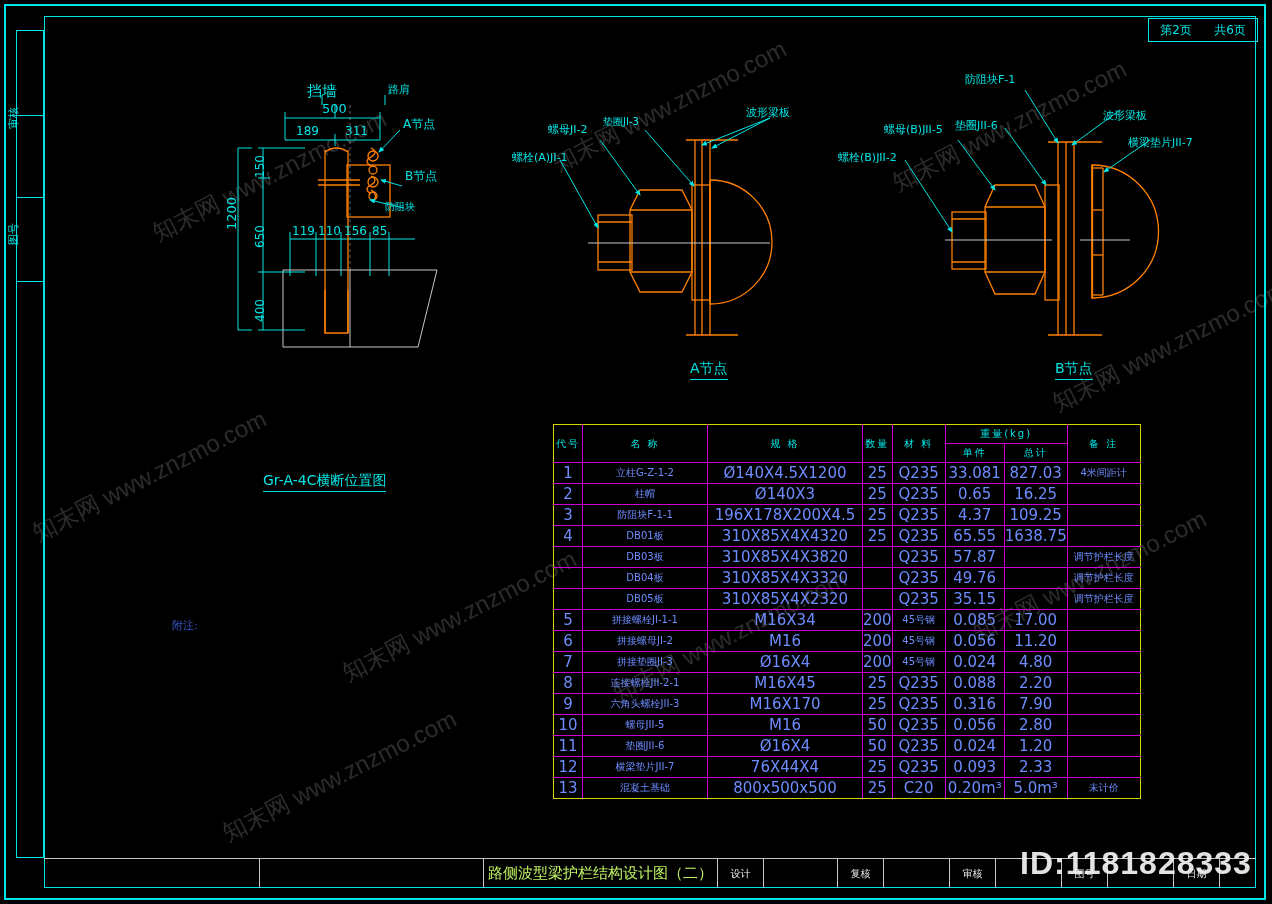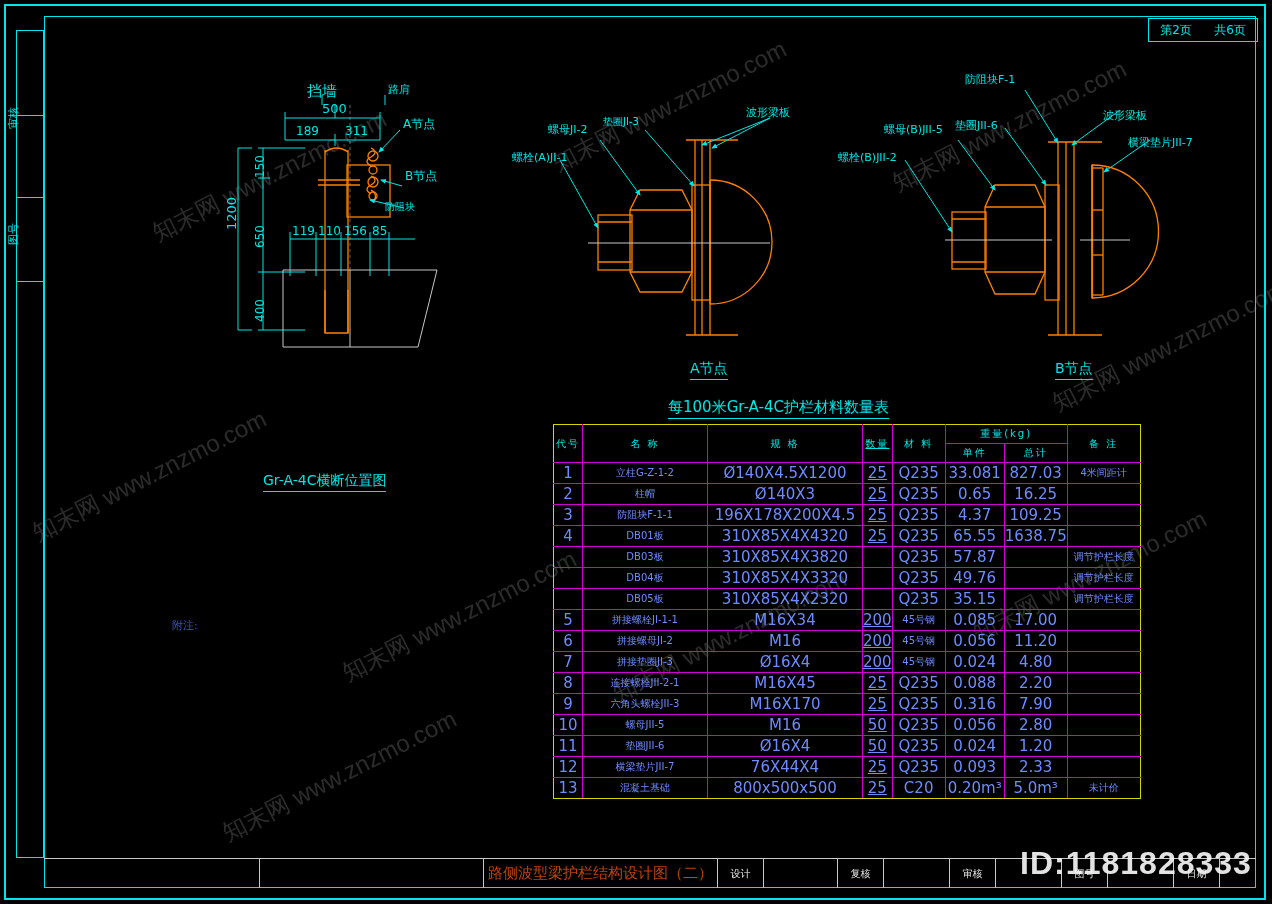--- a/index.html
+++ b/index.html
@@ -36,21 +36,21 @@
   .mat-table .hd{color:#00e5e5;font-size:10px;letter-spacing:2px;height:18px;}
   .mat-table .num{font-size:15px;}
   .mat-table .cn{font-size:10px;}
   .mat-table .outerTop td{border-top:1.6px solid #d4d400;}
   .mat-table tr:last-child td{border-bottom:1.6px solid #d4d400;}
   .mat-table td:first-child{border-left:1.6px solid #d4d400;}
   .mat-table td:last-child{border-right:1.6px solid #d4d400;}
   .c-code{width:28px;}
   .c-name{width:124px;}
   .c-spec{width:154px;}
-  .c-qty{width:28px;text-decoration:underline;}
+  .c-qty{width:28px;}
   .c-mat{width:52px;}
   .c-unit{width:58px;}
   .c-tot{width:62px;}
   .c-rem{width:72px;}
 
   .tbl-title{position:absolute;left:668px;top:398px;font-size:15px;color:#00e5e5;
      border-bottom:1.5px solid #00e5e5;padding-bottom:1px;font-family:"DejaVu Sans",sans-serif;white-space:nowrap;}
 
   
   .notes{position:absolute;left:172px;top:618px;color:#3a56c8;font-size:11px;line-height:16px;
@@ -59,21 +59,21 @@
   .notes li{list-style:none;margin-left:36px;white-space:nowrap;}
   .notes ul{margin:0;padding:0;}
   .notes .cont{margin-left:62px;}
 
   
   .title-block{position:absolute;left:44px;top:858px;width:1212px;height:30px;display:flex;
      border-top:1px solid #c8c8c8;box-sizing:border-box;}
   .tb-cell{border-right:1px solid #c8c8c8;box-sizing:border-box;display:flex;align-items:center;
      justify-content:center;color:#e8e8e8;font-size:10px;font-family:"DejaVu Sans",sans-serif;}
   .tb-cell.last{border-right:none;}
-  .tb-main{color:#c2410c;font-size:15px;}
+  .tb-main{color:#bef264;font-size:15px;}
 
   
   .wm{position:absolute;color:rgba(255,255,255,0.17);font-family:"Liberation Sans",sans-serif;
       white-space:nowrap;pointer-events:none;user-select:none;}
   .wm-rot{transform:rotate(-27deg);font-size:24px;}
   .wm-big{font-size:66px;font-weight:bold;color:rgba(230,230,230,0.55);}
   .wm-id{font-size:32px;color:rgba(245,245,245,0.92);font-weight:bold;letter-spacing:1px;}
 </style>
 </head>
 <body>
@@ -297,21 +297,20 @@
   <div class="cap t" style="left:690px;top:360px;">A节点</div>
 
   <div class="t cyan" style="left:838px;top:150px;font-size:11px;">螺栓(B)JII-2</div>
   <div class="t cyan" style="left:884px;top:122px;font-size:11px;">螺母(B)JII-5</div>
   <div class="t cyan" style="left:955px;top:118px;font-size:11px;">垫圈JII-6</div>
   <div class="t cyan" style="left:965px;top:72px;font-size:11px;">防阻块F-1</div>
   <div class="t cyan" style="left:1103px;top:108px;font-size:11px;">波形梁板</div>
   <div class="t cyan" style="left:1128px;top:135px;font-size:11px;">横梁垫片JII-7</div>
   <div class="cap t" style="left:1055px;top:360px;">B节点</div>
 
-  <div class="tbl-title">每100米Gr-A-4C护栏材料数量表</div>
 
   <table class="mat-table">
     <tbody id="mt-body">
       <tr class="outerTop">
         <td class="c-code hd" rowspan="2">代号</td>
         <td class="c-name hd" rowspan="2">名  称</td>
         <td class="c-spec hd" rowspan="2">规  格</td>
         <td class="c-qty hd" rowspan="2">数量</td>
         <td class="c-mat hd" rowspan="2">材  料</td>
         <td class="hd" colspan="2">重量(kg)</td>

